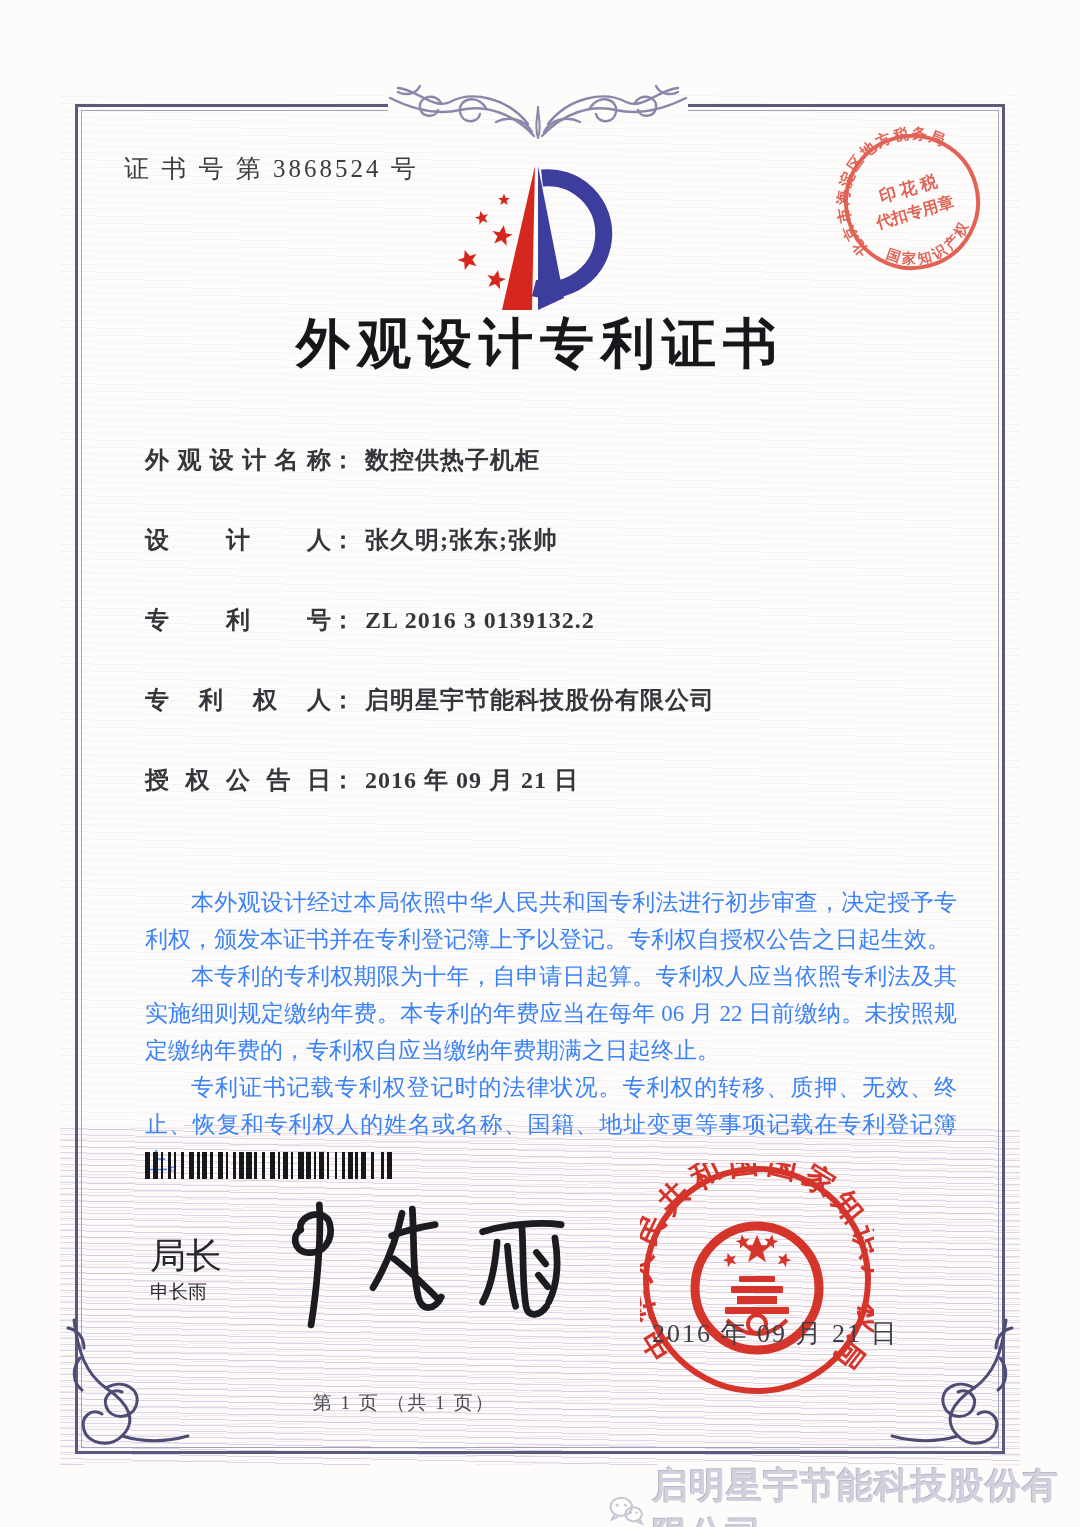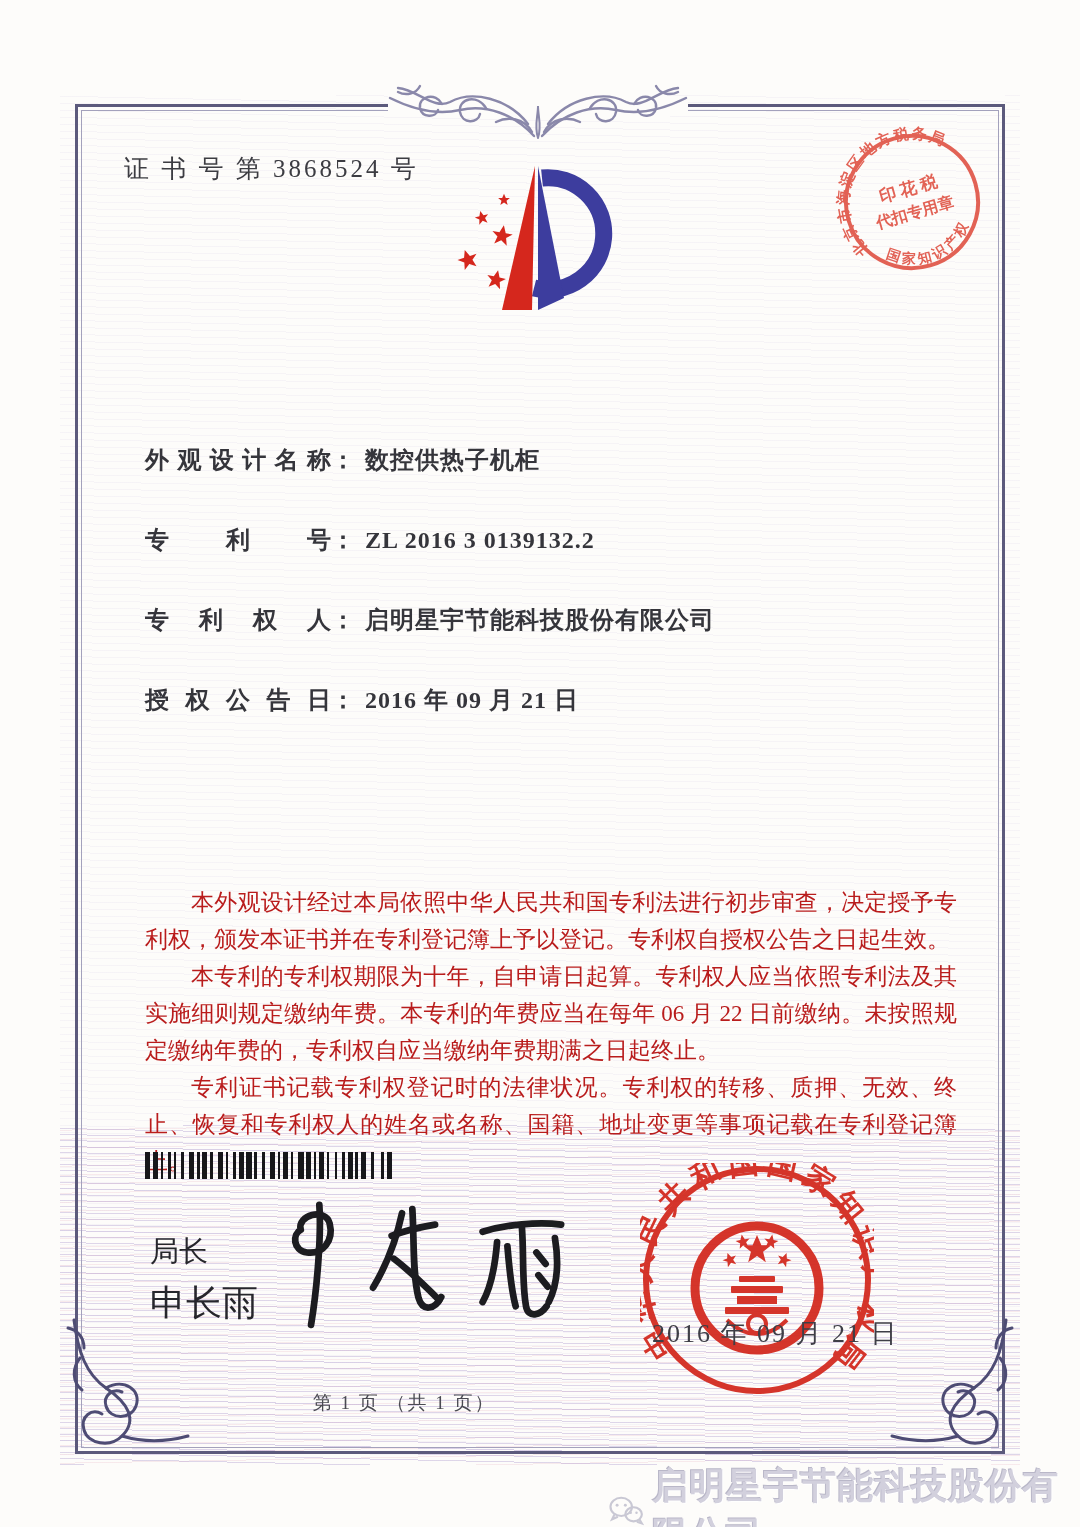--- a/index.html
+++ b/index.html
@@ -23,30 +23,30 @@
   .title{position:absolute;left:0;top:308px;width:1080px;text-align:center;font-size:54px;font-weight:700;
          letter-spacing:7px;color:#17171b;z-index:5;}
   
   .fields{position:absolute;left:145px;top:444px;width:760px;z-index:5;}
   .field-row{height:80px;font-size:24px;color:#35353b;font-weight:bold;}
   .field-label{display:inline-block;width:186px;text-align:justify;text-align-last:justify;}
   .field-colon{display:inline-block;margin-right:10px;}
   .field-value{letter-spacing:1px;}
   
   .body-text{position:absolute;left:145px;top:884px;width:812px;z-index:5;font-size:23px;line-height:37px;
-             text-align:justify;color:#b91c1c;}
+             text-align:justify;color:#3b82f6;}
   .body-text p{margin:0;text-indent:2em;}
   
   .barcode{position:absolute;left:145px;top:1152px;width:250px;height:27px;display:flex;z-index:5;}
   .barcode .b{height:100%;}
   
   .tax-stamp{position:absolute;left:832px;top:122px;z-index:6;opacity:.92;}
   
-  .director-title{position:absolute;left:150px;top:1232px;font-size:29px;font-family:"Liberation Sans","DejaVu Sans",sans-serif;color:#26262c;z-index:5;}
-  .director-name{position:absolute;left:150px;top:1279px;font-size:36px;font-family:Liberation Serif, serif;color:#26262c;z-index:5;}
+  .director-title{position:absolute;left:150px;top:1232px;font-size:36px;font-family:"Liberation Sans","DejaVu Sans",sans-serif;color:#26262c;z-index:5;}
+  .director-name{position:absolute;left:150px;top:1279px;font-size:19px;font-family:Liberation Serif, serif;color:#26262c;z-index:5;}
   .signature{position:absolute;left:278px;top:1196px;z-index:6;}
   
   .office-seal{position:absolute;left:640px;top:1163px;z-index:5;opacity:.95;}
   .seal-date{position:absolute;left:652px;top:1316px;width:260px;font-size:26px;letter-spacing:2px;color:#3e3e46;z-index:7;}
   .footer{position:absolute;left:0;top:1390px;width:808px;text-align:center;font-size:19px;letter-spacing:2px;color:#4a4a52;z-index:5;}
   
   .watermark{position:absolute;left:608px;top:1462px;display:flex;align-items:center;gap:8px;z-index:5;}
   .watermark-text{font-family:"Liberation Sans","DejaVu Sans",sans-serif;font-weight:700;font-size:36px;letter-spacing:1px;
     color:#d2d0dd;text-shadow:-1px -1px 0 #b9b7c8, 1px 1px 1px #ffffff;}
 </style>
@@ -116,20 +116,21 @@
 
     <polygon points="100,6 100,150 126,138" fill="#3d3d9e"></polygon>
 
     <use href="#st" fill="#d5271d" transform="translate(66,40) scale(0.62)"></use>
     <use href="#st" fill="#d5271d" transform="translate(44,58) scale(0.72) rotate(-14)"></use>
     <use href="#st" fill="#d5271d" transform="translate(64,76) scale(1.08) rotate(10)"></use>
     <use href="#st" fill="#d5271d" transform="translate(30,100) scale(1.05) rotate(-18)"></use>
     <use href="#st" fill="#d5271d" transform="translate(58,120) scale(1.0) rotate(12)"></use>
   </svg>
 
+  <div class="title">外观设计专利证书</div>
 
   <svg class="tax-stamp" width="160" height="160" viewBox="-80 -80 160 160">
     <g transform="rotate(-16)">
       <circle cx="0" cy="0" r="66" fill="none" stroke="#e05548" stroke-width="4"></circle>
       <defs>
         <path id="taxTop" d="M -52,38 A 64,64 0 1 1 52,38"></path>
         <path id="taxBot" d="M -46,40 A 60,60 0 0 0 46,40"></path>
       </defs>
       <text font-size="15" fill="#e05548" font-weight="bold" letter-spacing="2">
         <textPath href="#taxTop" startOffset="4">北京市海淀区地方税务局</textPath>
@@ -137,20 +138,21 @@
       <text font-size="14" fill="#e05548" font-weight="bold" letter-spacing="3">
         <textPath href="#taxBot" startOffset="8">国家知识产权局</textPath>
       </text>
       <text x="0" y="-8" text-anchor="middle" font-size="17" fill="#e05548" font-weight="bold">印 花 税</text>
       <text x="0" y="16" text-anchor="middle" font-size="16" fill="#e05548" font-weight="bold">代扣专用章</text>
     </g>
   </svg>
 
   <div class="fields">
       <div class="field-row"><span class="field-label">外观设计名称</span><span class="field-colon">：</span><span class="field-value">数控供热子机柜</span></div>
+      <div class="field-row"><span class="field-label">设　计　人</span><span class="field-colon">：</span><span class="field-value">张久明;张东;张帅</span></div>
       <div class="field-row"><span class="field-label">专　利　号</span><span class="field-colon">：</span><span class="field-value">ZL 2016 3 0139132.2</span></div>
       <div class="field-row"><span class="field-label">专 利 权 人</span><span class="field-colon">：</span><span class="field-value">启明星宇节能科技股份有限公司</span></div>
       <div class="field-row"><span class="field-label">授权公告日</span><span class="field-colon">：</span><span class="field-value">2016 年 09 月 21 日</span></div>
     </div>
 
   <div class="body-text">
       <p>本外观设计经过本局依照中华人民共和国专利法进行初步审查，决定授予专利权，颁发本证书并在专利登记簿上予以登记。专利权自授权公告之日起生效。</p>
       <p>本专利的专利权期限为十年，自申请日起算。专利权人应当依照专利法及其实施细则规定缴纳年费。本专利的年费应当在每年 06 月 22 日前缴纳。未按照规定缴纳年费的，专利权自应当缴纳年费期满之日起终止。</p>
       <p>专利证书记载专利权登记时的法律状况。专利权的转移、质押、无效、终止、恢复和专利权人的姓名或名称、国籍、地址变更等事项记载在专利登记簿上。</p>
     </div>

